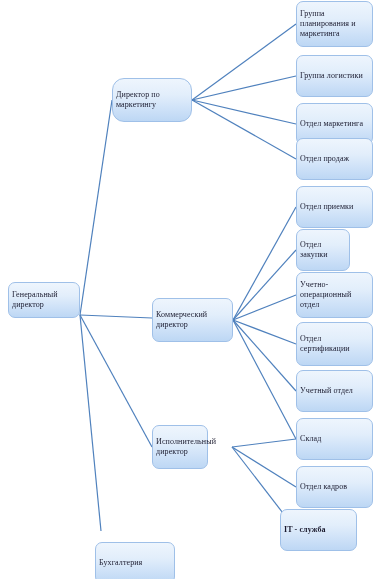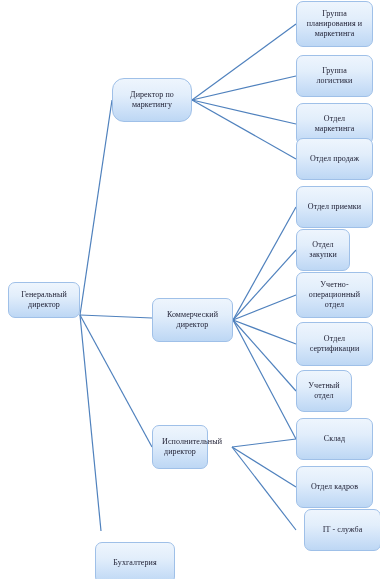--- a/index.html
+++ b/index.html
@@ -22,33 +22,33 @@
     width: 380px;
     height: 579px;
     pointer-events: none;
   }
   .node {
     position: absolute;
     box-sizing: border-box;
     display: flex;
     align-items: center;
     justify-content: center;
-    text-align: center;
+    text-align: left;
     border: 1px solid #9fc0e8;
     border-radius: 7px;
     background: linear-gradient(to bottom,
         #eef5fd 0%,
         #e2eefb 38%,
         #cfe2f8 70%,
         #bdd7f4 100%);
     color: #1a1a2e;
     font-size: 8px;
     line-height: 1.25;
     letter-spacing: 0.1px;
-    padding: 2px 9px;
+    padding: 2px 3px;
     z-index: 2;
   }
   .node .node-label {
     display: block;
     width: 100%;
     white-space: pre-line;
   }
   .node-root {
     font-size: 8px;
   }
@@ -118,26 +118,26 @@
       </div>
       <div class="node" style="left: 296px; top: 272px; width: 77px; height: 46px;">
         <span class="node-label">Учетно-
 операционный
 отдел</span>
       </div>
       <div class="node" style="left: 296px; top: 322px; width: 77px; height: 44px;">
         <span class="node-label">Отдел
 сертификации</span>
       </div>
-      <div class="node" style="left: 296px; top: 370px; width: 56px; height: 42px; border-radius: 8px;">
+      <div class="node" style="left: 296px; top: 370px; width: 77px; height: 42px;">
         <span class="node-label">Учетный отдел</span>
       </div>
       <div class="node" style="left: 296px; top: 418px; width: 77px; height: 42px;">
         <span class="node-label">Склад</span>
       </div>
       <div class="node" style="left: 296px; top: 466px; width: 77px; height: 42px;">
         <span class="node-label">Отдел кадров</span>
       </div>
-      <div class="node" style="left: 304px; top: 509px; width: 77px; height: 42px;">
+      <div class="node" style="left: 280px; top: 509px; width: 77px; height: 42px; font-weight: bold;">
         <span class="node-label">IT - служба</span>
       </div>
     </div>
 </div>
 
 </body></html>

